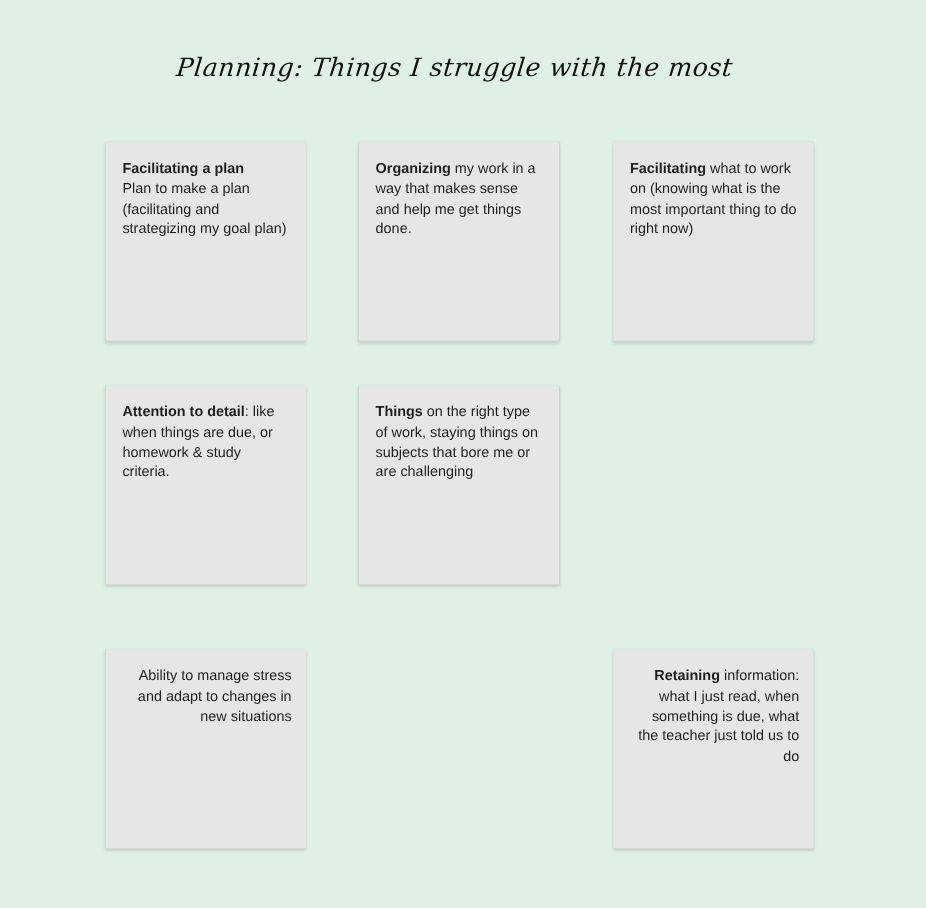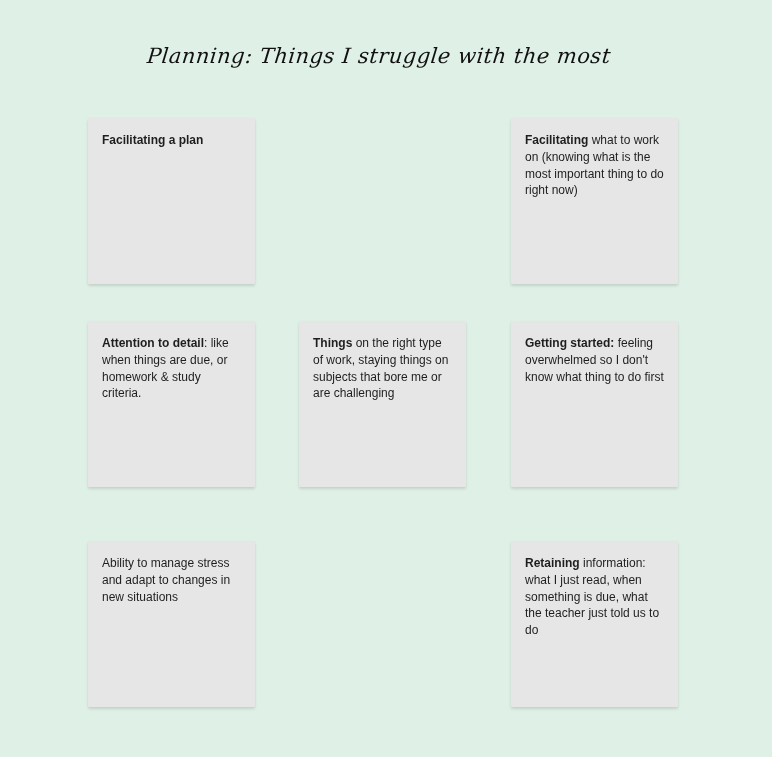--- a/index.html
+++ b/index.html
@@ -48,44 +48,45 @@
       color: #1e1e1e;
     }
     .card b {
       font-weight: bold;
     }
     .c1 { left: 88px; }
     .c2 { left: 299px; }
     .c3 { left: 511px; }
     .r1 { top: 118px; }
     .r2 { top: 321px; }
-    .r3 { top: 541px; }
+    .r3 { top: 541px; text-align: right; }
   </style>
 </head>
 <body>
 
 <div class="title">Planning: Things I struggle with the most</div>
 
 <div class="board">
   <div class="card c1 r1">
     <b>Facilitating a plan</b><br>
+    <span>Plan to make a plan (facilitating and strategizing my goal plan)</span>
+  </div>
+  <div class="card c2 r1">
+    <b>Organizing</b><span> my work in a way that makes sense and help me get things done.</span>
   </div>
   <div class="card c3 r1">
     <b>Facilitating</b><span> what to work on (knowing what is the most important thing to do right now)</span>
   </div>
 
   <div class="card c1 r2">
     <b>Attention to detail</b><span>: like when things are due, or homework &amp; study criteria.</span>
   </div>
   <div class="card c2 r2">
     <b>Things</b><span> on the right type of work, staying things on subjects that bore me or are challenging</span>
   </div>
-  <div class="card c3 r2">
-    <b>Getting started:</b><span> feeling overwhelmed so I don't know what thing to do first</span>
-  </div>
 
   <div class="card c1 r3">
     <span>Ability to manage stress and adapt to changes in new situations</span>
   </div>
   <div class="card c3 r3">
     <b>Retaining</b><span> information: what I just read, when something is due, what the teacher just told us to do</span>
   </div>
 </div>
 
 </body></html>

